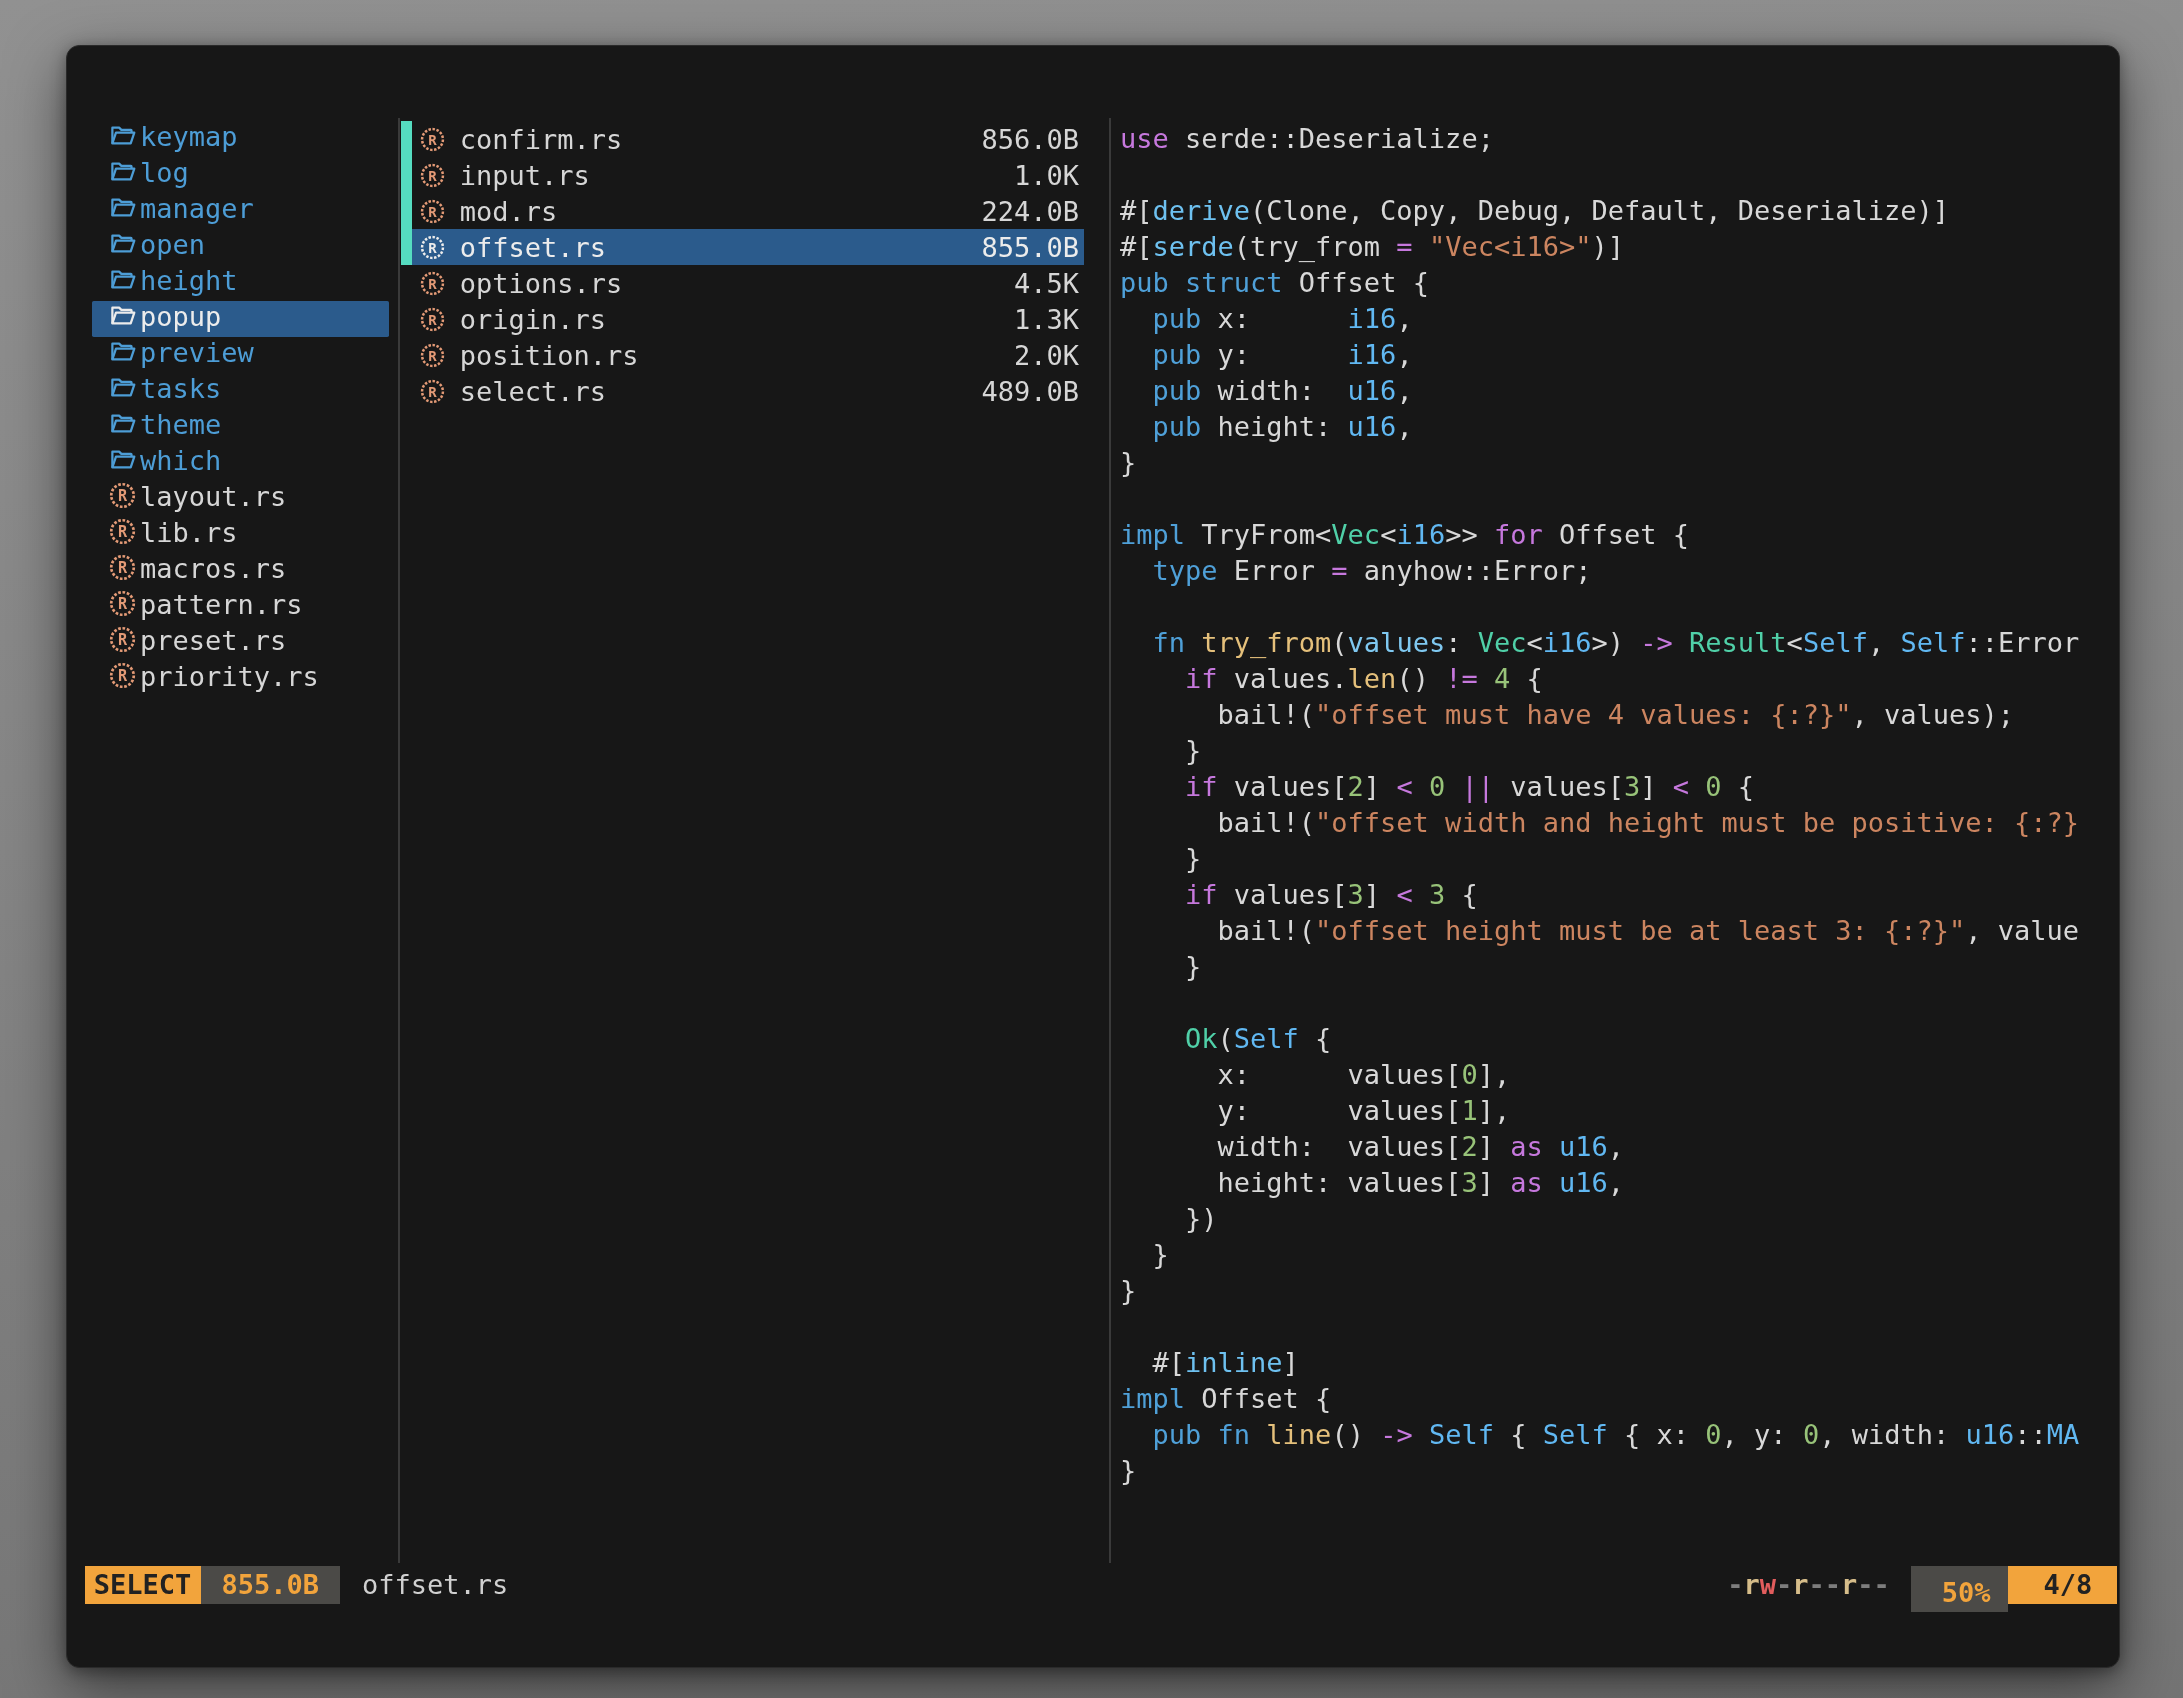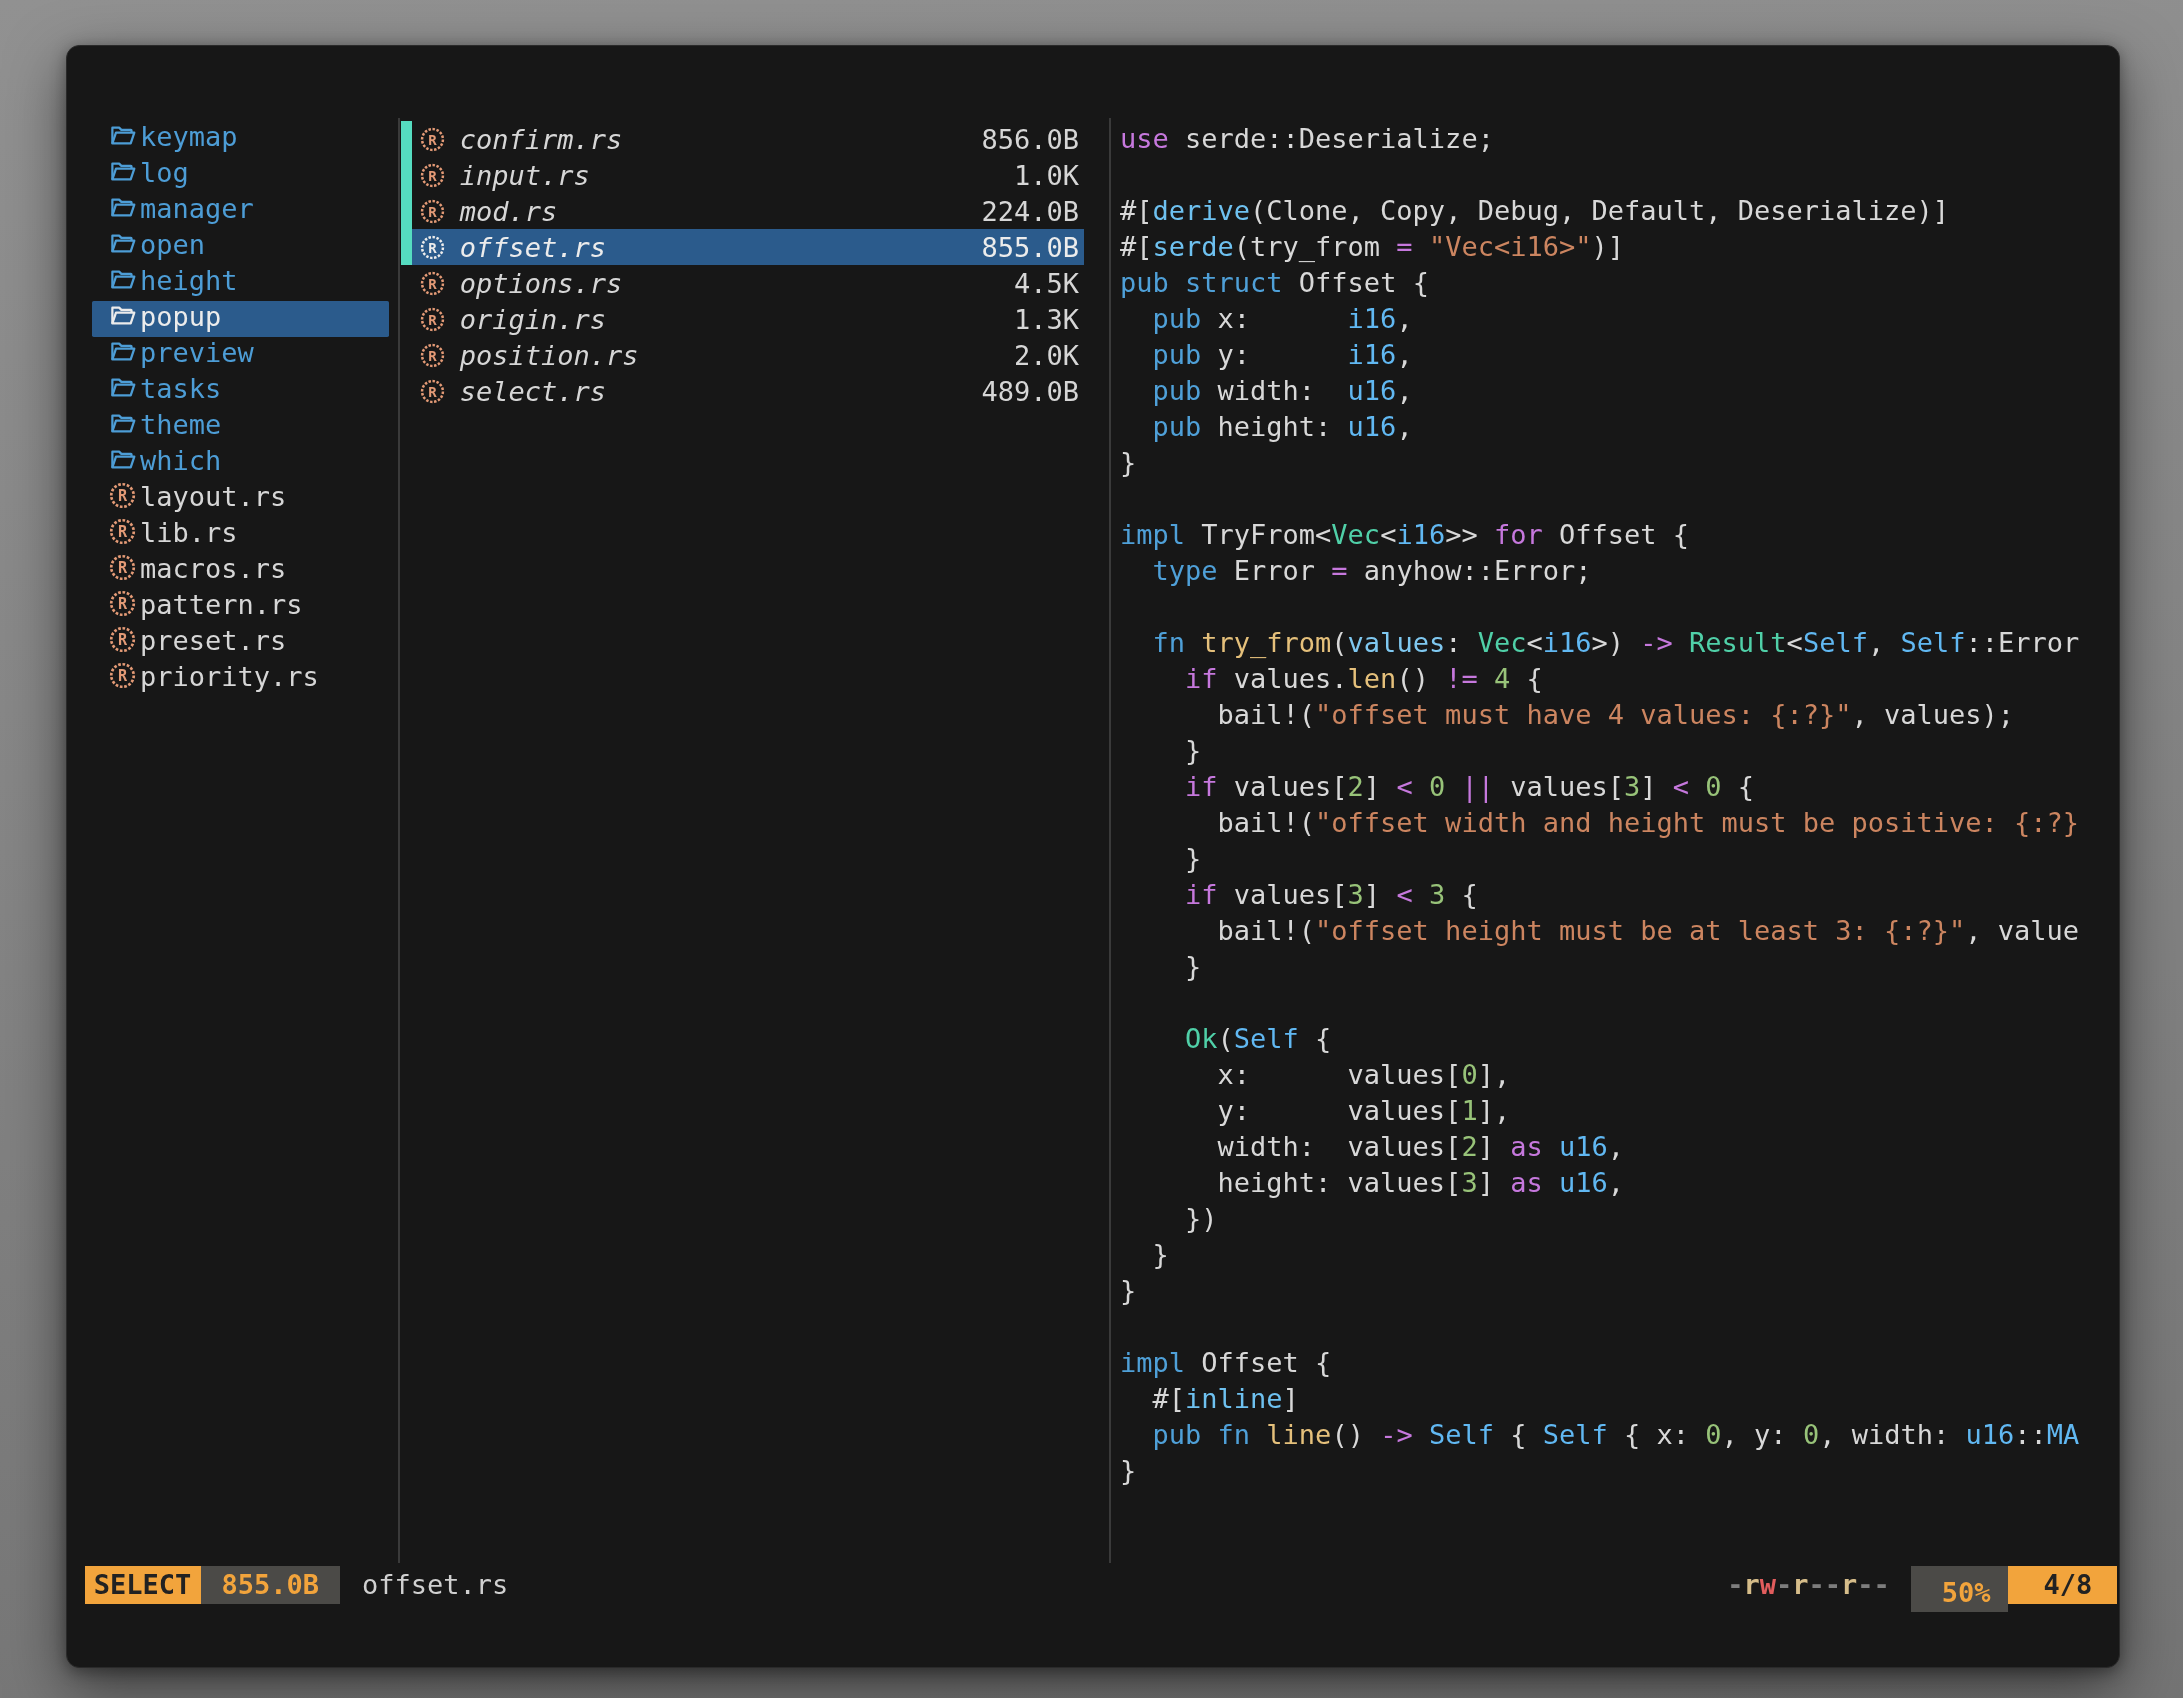--- a/index.html
+++ b/index.html
@@ -33,21 +33,21 @@
 
   
   .filelist{position:absolute;left:334px;top:75px;width:683px;}
   .frow{height:36px;display:flex;align-items:stretch;font-size:27px;color:#d6d6d6;}
   .fmark{width:11px;flex:0 0 11px;background:transparent;}
   .frow.marked .fmark{background:var(--c-marker);}
   .fbody{flex:1;display:flex;align-items:center;padding:0 5px 0 8.4px;min-width:0;}
   .frow.cursor .fbody{background:var(--c-sel);color:#ececec;}
   .fbody .ic{width:25px;height:25px;flex:0 0 25px;display:flex;align-items:center;margin-right:14.3px;color:var(--c-rust);}
   .frow.cursor .fbody .ic{color:#ececec;}
-  .fname{white-space:pre;font-style:italic;}
+  .fname{white-space:pre;}
   .fsize{margin-left:auto;white-space:pre;}
 
   
   .preview{position:absolute;left:1053px;top:75px;width:998px;overflow:hidden;}
   .cl{height:36px;line-height:36px;font-size:27px;white-space:pre;color:var(--s-tx);}
   .tok-kw{color:var(--s-kw);} .tok-kb{color:var(--s-kb);} .tok-at{color:var(--s-at);}
   .tok-ty{color:var(--s-ty);} .tok-te{color:var(--s-te);} .tok-fn{color:var(--s-fn);}
   .tok-nu{color:var(--s-nu);} .tok-st{color:var(--s-st);} .tok-tx{color:var(--s-tx);}
   .tok-pa{color:var(--s-pa);} .tok-r{color:var(--s-r);} .tok-w{color:var(--s-w);}
   .tok-dim{color:var(--s-dim);}
@@ -354,22 +354,22 @@
       <div class="cl">&nbsp;</div>
       <div class="cl"><span class="tok-tx">    </span><span class="tok-te">Ok</span><span class="tok-tx">(</span><span class="tok-ty">Self</span><span class="tok-tx"> {</span></div>
       <div class="cl"><span class="tok-tx">      x:      values[</span><span class="tok-nu">0</span><span class="tok-tx">],</span></div>
       <div class="cl"><span class="tok-tx">      y:      values[</span><span class="tok-nu">1</span><span class="tok-tx">],</span></div>
       <div class="cl"><span class="tok-tx">      width:  values[</span><span class="tok-nu">2</span><span class="tok-tx">] </span><span class="tok-kw">as</span><span class="tok-tx"> </span><span class="tok-ty">u16</span><span class="tok-tx">,</span></div>
       <div class="cl"><span class="tok-tx">      height: values[</span><span class="tok-nu">3</span><span class="tok-tx">] </span><span class="tok-kw">as</span><span class="tok-tx"> </span><span class="tok-ty">u16</span><span class="tok-tx">,</span></div>
       <div class="cl"><span class="tok-tx">    })</span></div>
       <div class="cl"><span class="tok-tx">  }</span></div>
       <div class="cl"><span class="tok-tx">}</span></div>
       <div class="cl">&nbsp;</div>
+      <div class="cl"><span class="tok-tx">  #[</span><span class="tok-at">inline</span><span class="tok-tx">]</span></div>
       <div class="cl"><span class="tok-kb">impl</span><span class="tok-tx"> Offset {</span></div>
-      <div class="cl"><span class="tok-tx">  #[</span><span class="tok-at">inline</span><span class="tok-tx">]</span></div>
       <div class="cl"><span class="tok-tx">  </span><span class="tok-kb">pub</span><span class="tok-tx"> </span><span class="tok-kb">fn</span><span class="tok-tx"> </span><span class="tok-fn">line</span><span class="tok-tx">() </span><span class="tok-kw">-&gt;</span><span class="tok-tx"> </span><span class="tok-ty">Self</span><span class="tok-tx"> { </span><span class="tok-ty">Self</span><span class="tok-tx"> { x: </span><span class="tok-nu">0</span><span class="tok-tx">, y: </span><span class="tok-nu">0</span><span class="tok-tx">, width: </span><span class="tok-ty">u16</span><span class="tok-tx">::</span><span class="tok-ty">MA</span></div>
       <div class="cl"><span class="tok-tx">}</span></div>
     </div>
 
   <div class="statusbar">
     <div class="chip orange" id="mode-chip">SELECT</div>
     <div class="chip gray" id="size-chip">855.0B</div>
     <div id="status-filename">offset.rs</div>
     <div id="perms"><span class="tok-dim">-</span><span class="tok-r">r</span><span class="tok-w">w</span><span class="tok-dim">-</span><span class="tok-r">r</span><span class="tok-dim">--</span><span class="tok-r">r</span><span class="tok-dim">--</span></div>
     <div class="chip gray" id="percent-chip">50%</div>

